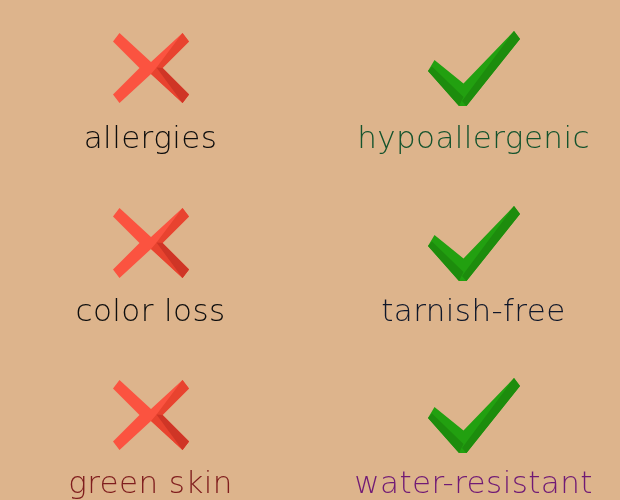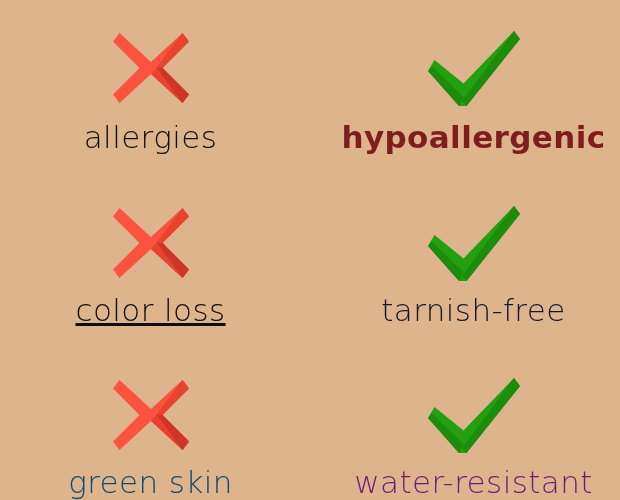--- a/index.html
+++ b/index.html
@@ -92,34 +92,34 @@
   <div class="cell cell-pos row-0">
     <div class="icon-wrap">
       <svg class="icon-check" viewBox="0 0 92 80" aria-hidden="true">
         <g>
           <path d="M86 3 L92 11 L38.5 78 L31 78 L0 43 L6.5 32 L35.5 55.5 Z" fill="#22a010"></path>
           <path d="M86 3 L92 11 L38.5 78 L34 73 Z" fill="#1d8c0d"></path>
           <path d="M31 78 L0 43 L4 38.5 L35.5 69 Z" fill="#1d8c0d"></path>
         </g>
       </svg>
     </div>
-    <div class="label label-pos thin" style="color: #7f1d1d; font-weight: bold;">hypoallergenic</div>
+    <div class="label label-pos thin" style="color: #14532d;">hypoallergenic</div>
   </div>
 
   <div class="cell cell-neg row-1">
     <div class="icon-wrap">
       <svg class="icon-cross" viewBox="0 0 84 78" aria-hidden="true">
         <g>
           <path d="M10.5 4 L4 12.5 L30.5 39 L4 65.5 L10.5 74 L42 45 L73.5 74 L80 65.5 L53.5 39 L80 12.5 L73.5 4 L42 33 Z" fill="#fb5340"></path>
           <path d="M73.5 4 L80 12.5 L53.5 39 L80 65.5 L73.5 74 L42 45 L47.5 38.5 Z" fill="#e8432f"></path>
           <path d="M47.5 38.5 L53.5 39 L80 65.5 L73.5 74 Z" fill="#cf3526"></path>
         </g>
       </svg>
     </div>
-    <div class="label label-neg thin" style="color: rgb(13, 13, 13); text-decoration: underline;">color loss</div>
+    <div class="label label-neg thin" style="color: rgb(13, 13, 13);">color loss</div>
   </div>
 
   <div class="cell cell-pos row-1">
     <div class="icon-wrap">
       <svg class="icon-check" viewBox="0 0 92 80" aria-hidden="true">
         <g>
           <path d="M86 3 L92 11 L38.5 78 L31 78 L0 43 L6.5 32 L35.5 55.5 Z" fill="#22a010"></path>
           <path d="M86 3 L92 11 L38.5 78 L34 73 Z" fill="#1d8c0d"></path>
           <path d="M31 78 L0 43 L4 38.5 L35.5 69 Z" fill="#1d8c0d"></path>
         </g>
@@ -131,21 +131,21 @@
   <div class="cell cell-neg row-2">
     <div class="icon-wrap">
       <svg class="icon-cross" viewBox="0 0 84 78" aria-hidden="true">
         <g>
           <path d="M10.5 4 L4 12.5 L30.5 39 L4 65.5 L10.5 74 L42 45 L73.5 74 L80 65.5 L53.5 39 L80 12.5 L73.5 4 L42 33 Z" fill="#fb5340"></path>
           <path d="M73.5 4 L80 12.5 L53.5 39 L80 65.5 L73.5 74 L42 45 L47.5 38.5 Z" fill="#e8432f"></path>
           <path d="M47.5 38.5 L53.5 39 L80 65.5 L73.5 74 Z" fill="#cf3526"></path>
         </g>
       </svg>
     </div>
-    <div class="label label-neg thin" style="color: #0c4a6e;">green skin</div>
+    <div class="label label-neg thin" style="color: #7f1d1d;">green skin</div>
   </div>
 
   <div class="cell cell-pos row-2">
     <div class="icon-wrap">
       <svg class="icon-check" viewBox="0 0 92 80" aria-hidden="true">
         <g>
           <path d="M86 3 L92 11 L38.5 78 L31 78 L0 43 L6.5 32 L35.5 55.5 Z" fill="#22a010"></path>
           <path d="M86 3 L92 11 L38.5 78 L34 73 Z" fill="#1d8c0d"></path>
           <path d="M31 78 L0 43 L4 38.5 L35.5 69 Z" fill="#1d8c0d"></path>
         </g>

